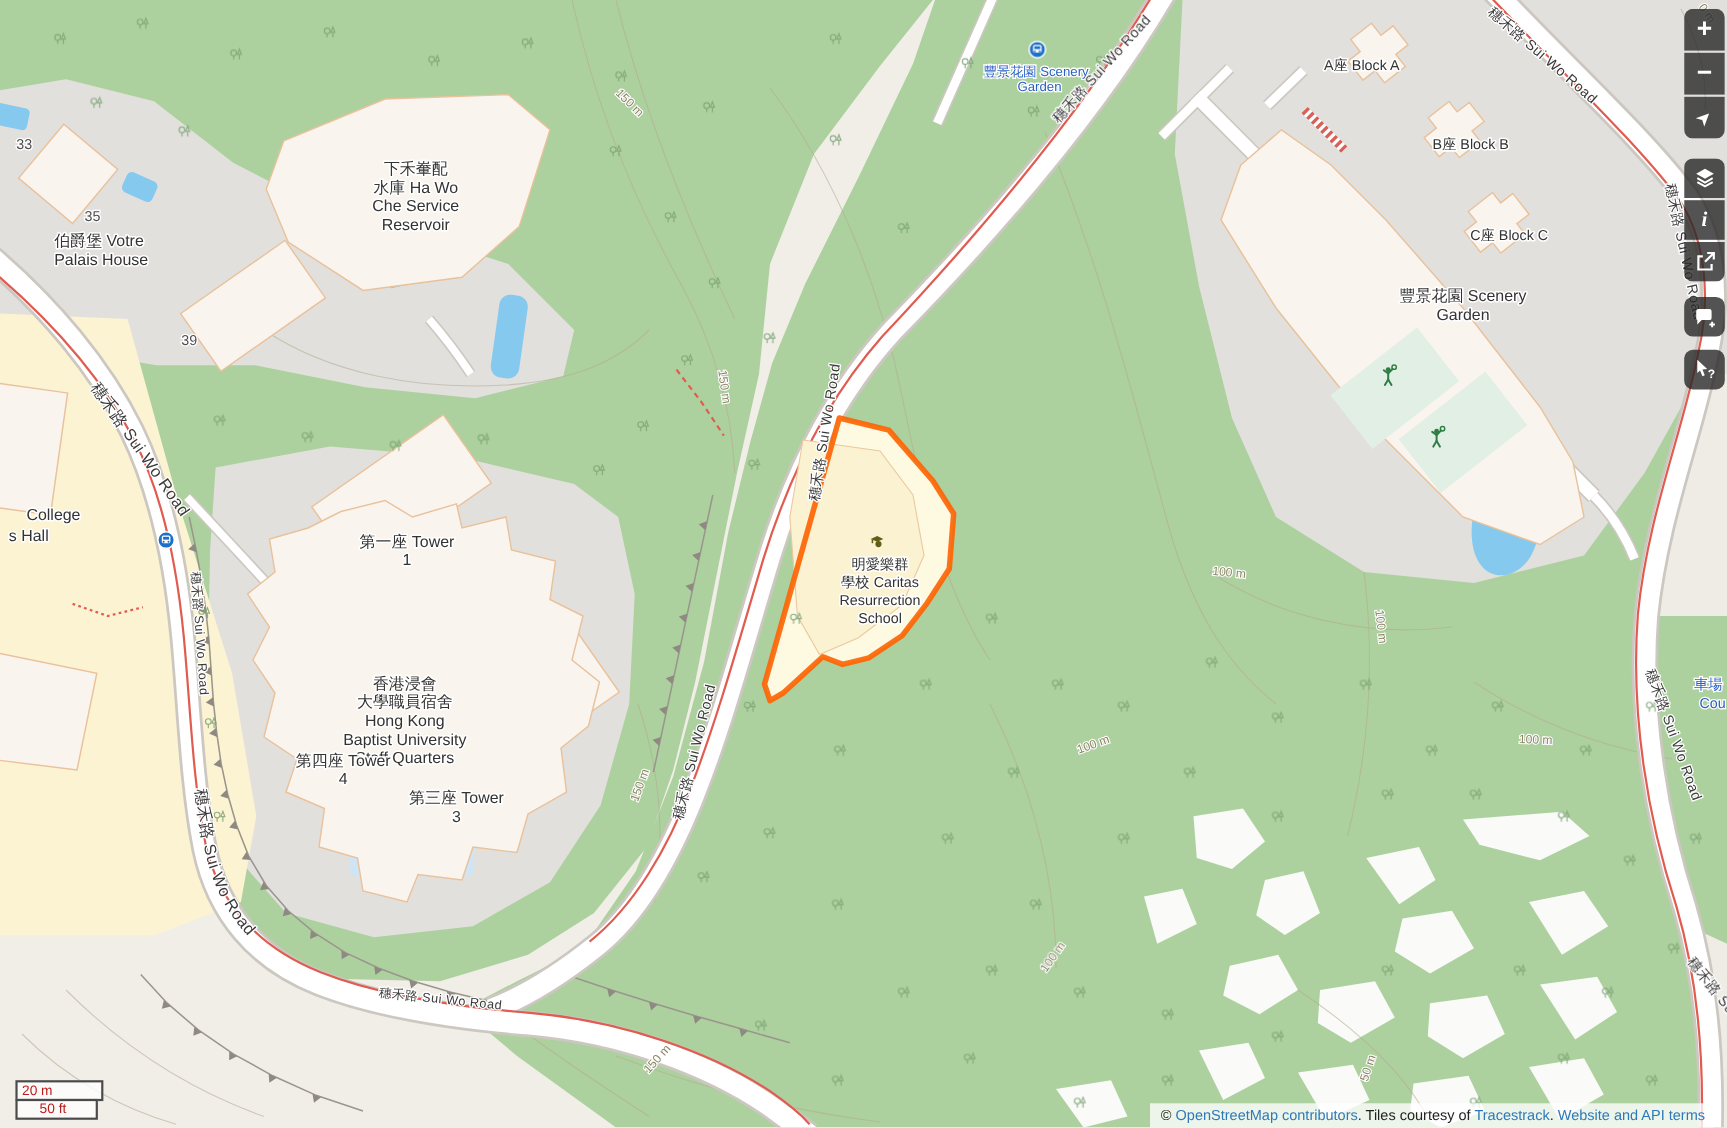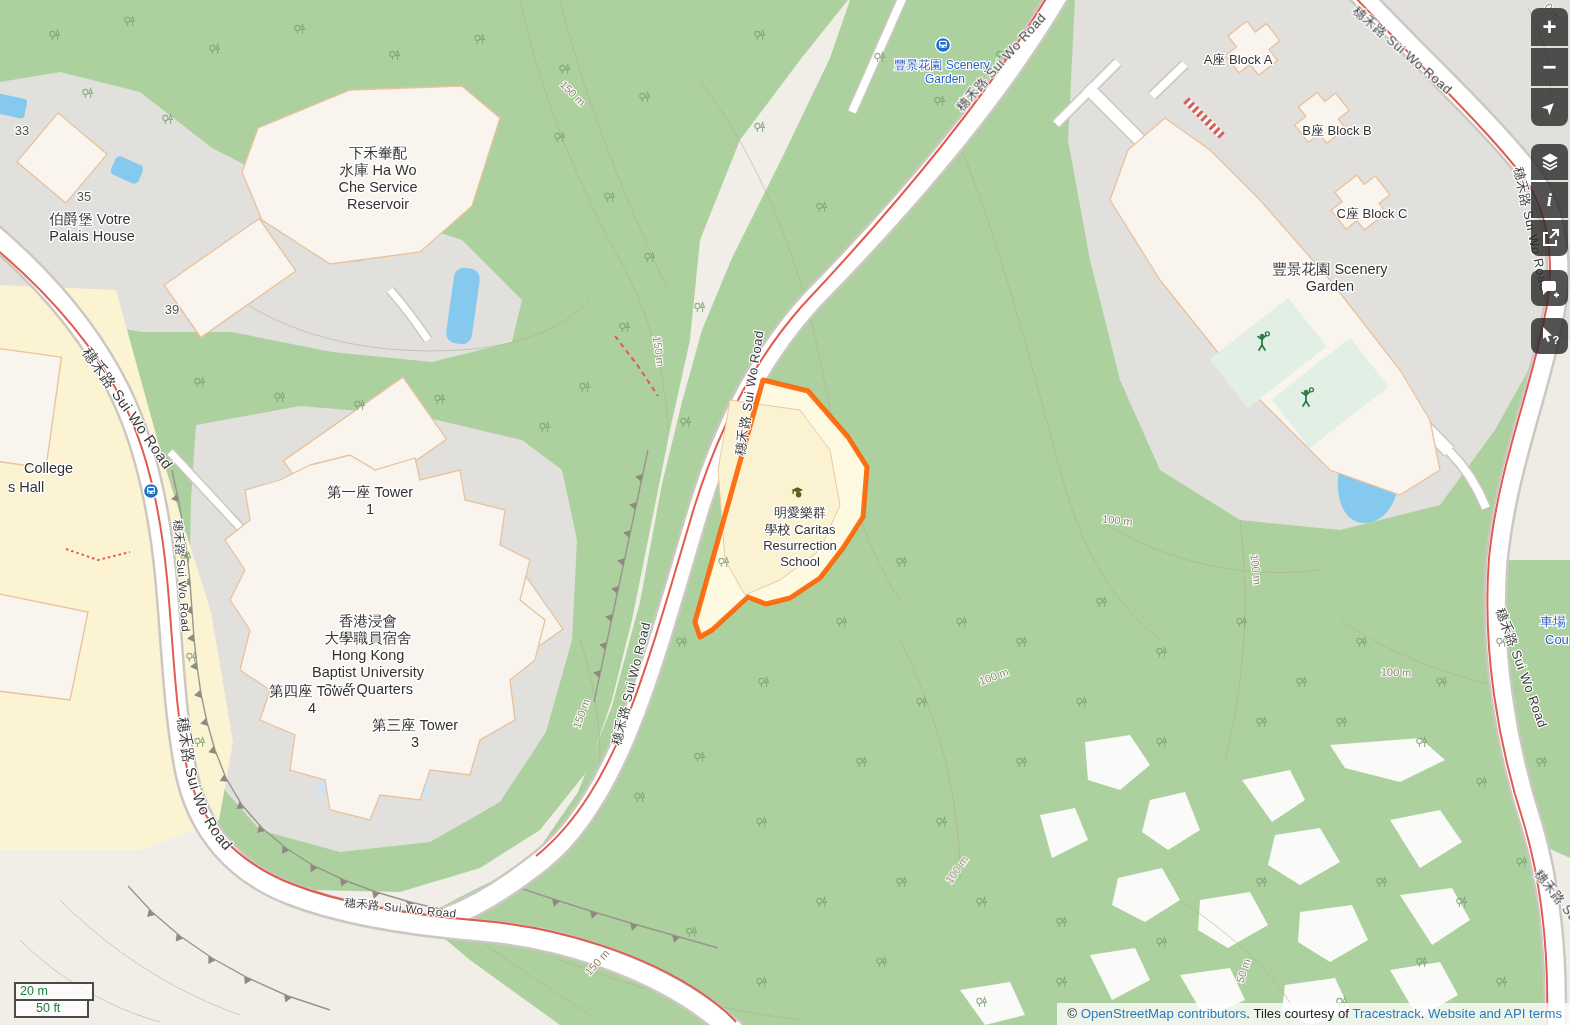--- a/index.html
+++ b/index.html
@@ -20,27 +20,27 @@
   .ctrl-group{display:flex;flex-direction:column;border-radius:8px;overflow:hidden;gap:2px;margin-bottom:18px;}
   .ctrl-group.g2{margin-bottom:14px;}
   .controls button{width:37px;height:38px;border:none;background:rgba(40,40,40,.8);color:#fff;
     display:flex;align-items:center;justify-content:center;cursor:pointer;padding:0;}
   .ctrl-group.g2 button{height:36px;}
   .controls button.solo{height:36px;border-radius:8px;margin-bottom:12px;}
   .zin,.zout{font-size:24px;font-weight:bold;line-height:1;}
   .locate-arrow{display:inline-block;transform:rotate(-45deg);font-size:17px;}
   .info-i{font-family:"Liberation Serif",serif;font-weight:bold;font-style:italic;font-size:19px;}
   
-  .scalebar{position:absolute;left:14px;bottom:7px;z-index:15;font-size:12.5px;color:#15803d;}
+  .scalebar{position:absolute;left:14px;bottom:7px;z-index:15;font-size:12.5px;color:#b91c1c;}
   .scalebox{background:rgba(255,255,255,.78);border:2px solid #4a4a4a;padding:0 4px;height:15px;
     line-height:15px;box-sizing:content-box;}
   .scalebox.metric{width:68px;}
   .scalebox.imperial{width:47px;margin-top:-2px;padding-left:20px;}
   
-  .attribution{position:absolute;right:0;bottom:0;background:rgba(255,255,255,.78);
+  .attribution{position:absolute;right:12px;bottom:0;background:rgba(255,255,255,.78);
     padding:3px 8px 4px 10px;font-size:13.2px;color:#222;z-index:15;white-space:nowrap;}
   .attribution a{color:#2e79b9;text-decoration:none;}
 </style>
 </head>
 <body>
 
 <div class="map-root">
 <svg width="1570" height="1025" viewBox="0 0 1570 1025">
   <defs>
     <marker id="tooth" markerWidth="7" markerHeight="7" refX="3" refY="0" orient="auto">

